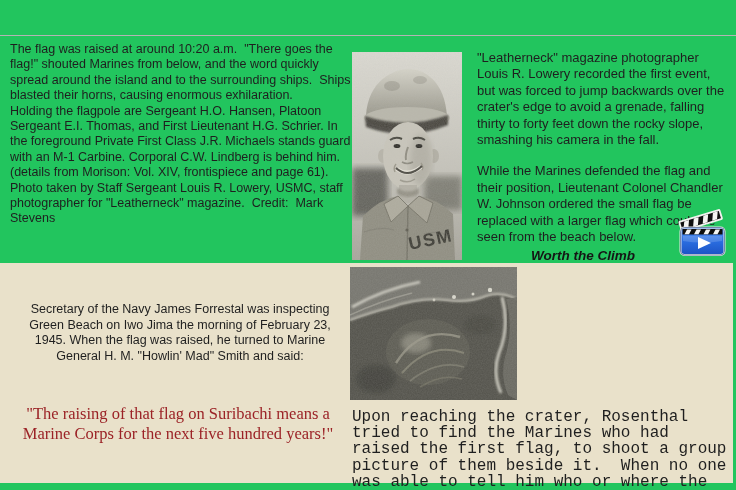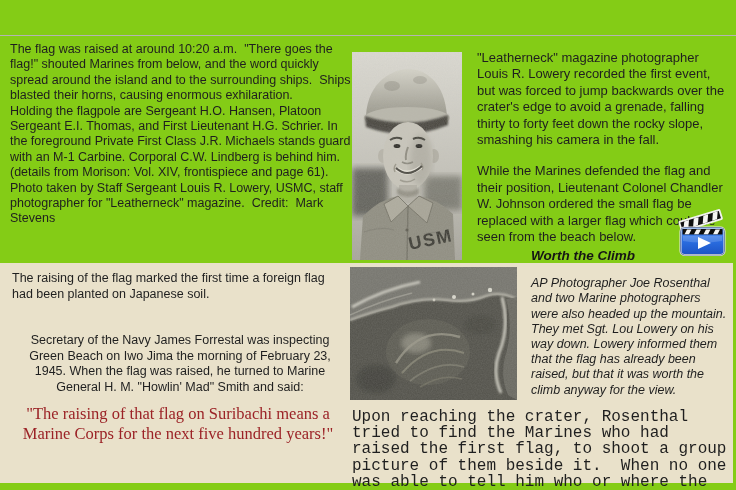--- a/index.html
+++ b/index.html
@@ -1,17 +1,17 @@
 <!DOCTYPE html>
 <html><head>
 <meta charset="utf-8">
 <style>
   html,body{margin:0;padding:0;background:#ffffff;}
   .page{
-    position:relative;width:736px;height:490px;background:#84cc16;overflow:hidden;
+    position:relative;width:736px;height:490px;background:#22c55e;overflow:hidden;
     font-family:"Liberation Sans","DejaVu Sans",sans-serif;color:#1f1f1f;
   }
   .divider{position:absolute;top:35px;left:0;width:736px;height:1px;background:#b4b4b4;}
   .para{white-space:pre-wrap;margin:0;}
   .top-left{position:absolute;left:10px;top:42px;width:343px;font-size:12.5px;line-height:15.4px;}
   .top-left .p2{}
   .portrait{position:absolute;left:352px;top:52px;width:110px;height:208px;}
   .portrait svg{display:block;width:100%;height:100%;}
   .top-right{position:absolute;left:477px;top:50px;width:252px;font-size:13px;line-height:16.4px;}
   .top-right .p2{margin-top:15px;}
@@ -131,21 +131,20 @@
       <polygon points="28,20.4 32.5,20.4 30,25.2 25.5,25.2" fill="#f5f5f3"></polygon>
       <polygon points="37.5,20.4 42,20.4 39.5,25.2 35,25.2" fill="#f5f5f3"></polygon>
       <polygon points="20,28 33,34 20,40" fill="#ffffff"></polygon>
       <path d="M5,27 h39 v5 q-20,3 -39,0 Z" fill="#ffffff" opacity="0.16"></path>
     </svg>
   </div>
 
   <div class="beige"></div>
 
   <div class="bottom-left">
-    <p class="para p1">The raising of the flag marked the first time a foreign flag had been planted on Japanese soil.</p>
     <p class="para p2">Secretary of the Navy James Forrestal was inspecting Green Beach on Iwo Jima the morning of February 23, 1945. When the flag was raised, he turned to Marine General H. M. "Howlin' Mad" Smith and said:</p>
   </div>
   <p class="quote">"The raising of that flag on Suribachi means a Marine Corps for the next five hundred years!"</p>
 
   <div class="aerial">
     <svg viewBox="0 0 167 133" preserveAspectRatio="none">
       <defs>
         <filter id="ab1">
             <feGaussianBlur stdDeviation="1"></feGaussianBlur>
           </filter>
@@ -175,18 +174,17 @@
       <ellipse cx="26" cy="112" rx="20" ry="14" fill="#3e3d37" opacity="0.7" filter="url(#ab2)"></ellipse>
       <ellipse cx="130" cy="58" rx="16" ry="10" fill="#45443d" opacity="0.6" filter="url(#ab2)"></ellipse>
       <path d="M152,30 Q160,60 149,86 Q142,106 151,126" stroke="#dbd9cd" stroke-width="3" fill="none" opacity="0.85" filter="url(#ab1)"></path>
       <path d="M156,32 Q164,62 155,90 Q150,110 158,128 L167,133 L167,30 Z" fill="#6b6a63" opacity="0.9"></path>
       <rect x="0" y="0" width="167" height="133" filter="url(#agrain)" opacity="0.5"></rect>
     </svg>
   </div>
 
   <div class="worth">
     <h3>Worth the Climb</h3>
-    <p class="para">AP Photographer Joe Rosenthal and two Marine photographers were also headed up the mountain.  They met Sgt. Lou Lowery on his way down. Lowery informed them that the flag has already been raised, but that it was worth the climb anyway for the view.</p>
   </div>
 
   <p class="para bottom-para">Upon reaching the crater, Rosenthal tried to find the Marines who had raised the first flag, to shoot a group picture of them beside it.  When no one was able to tell him who or where the original flag raisers were, Rosenthal turned his attention to the Marines preparing to raise the second, larger flag.</p>
 
 </div>
 
 </body></html>

